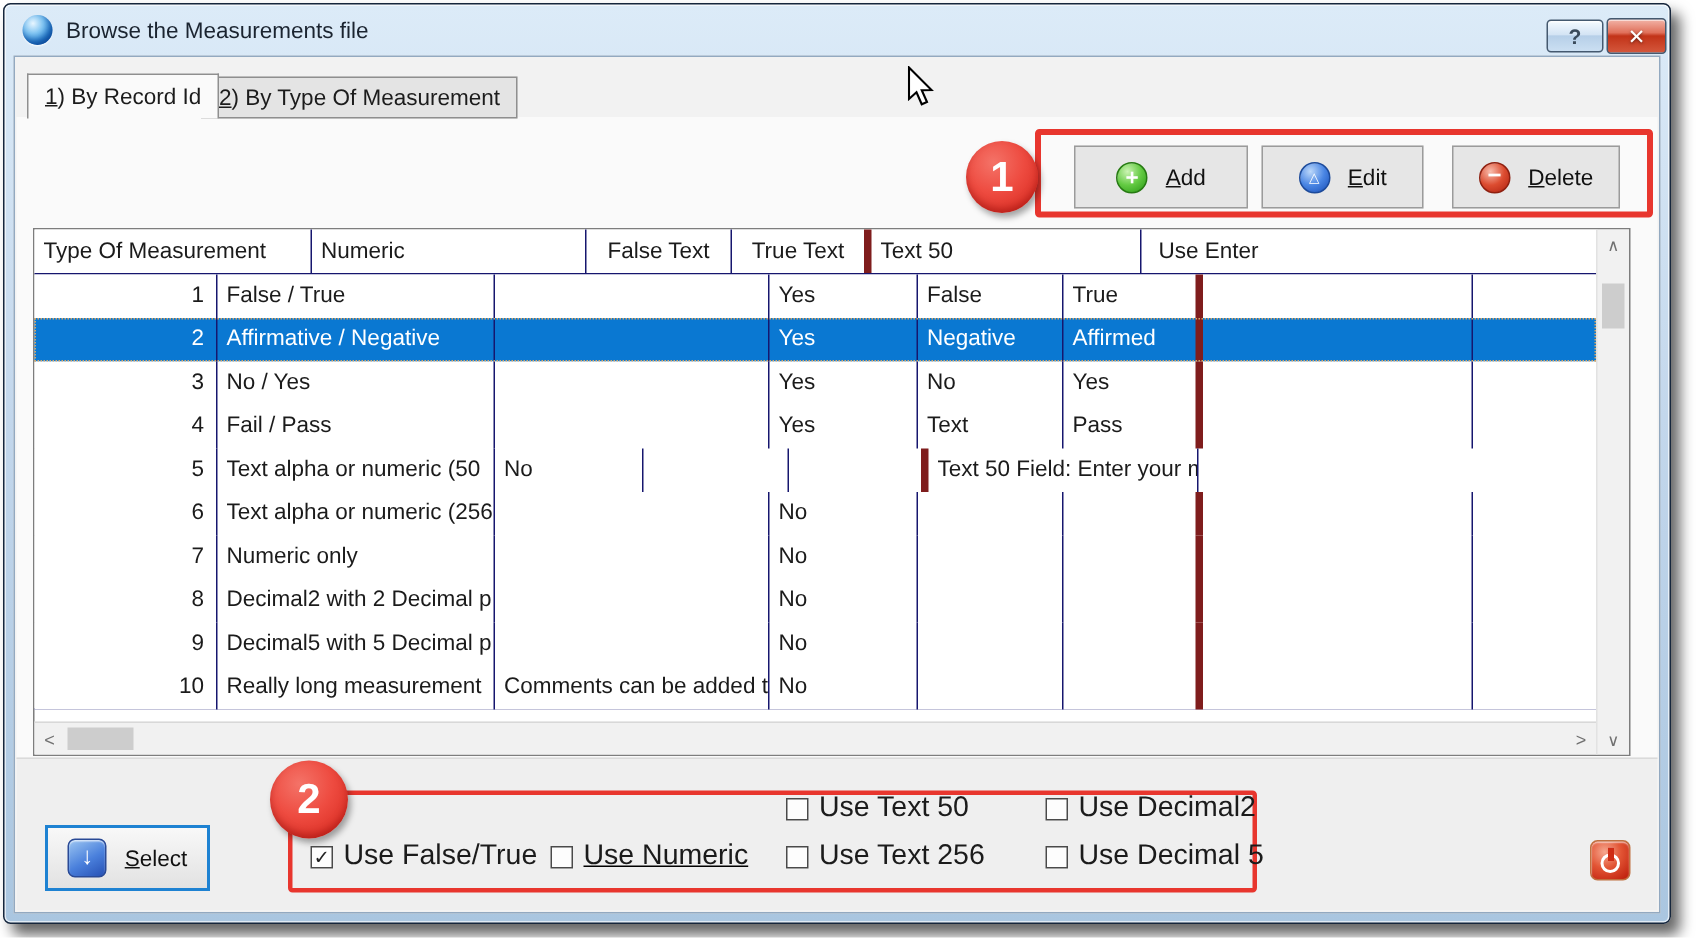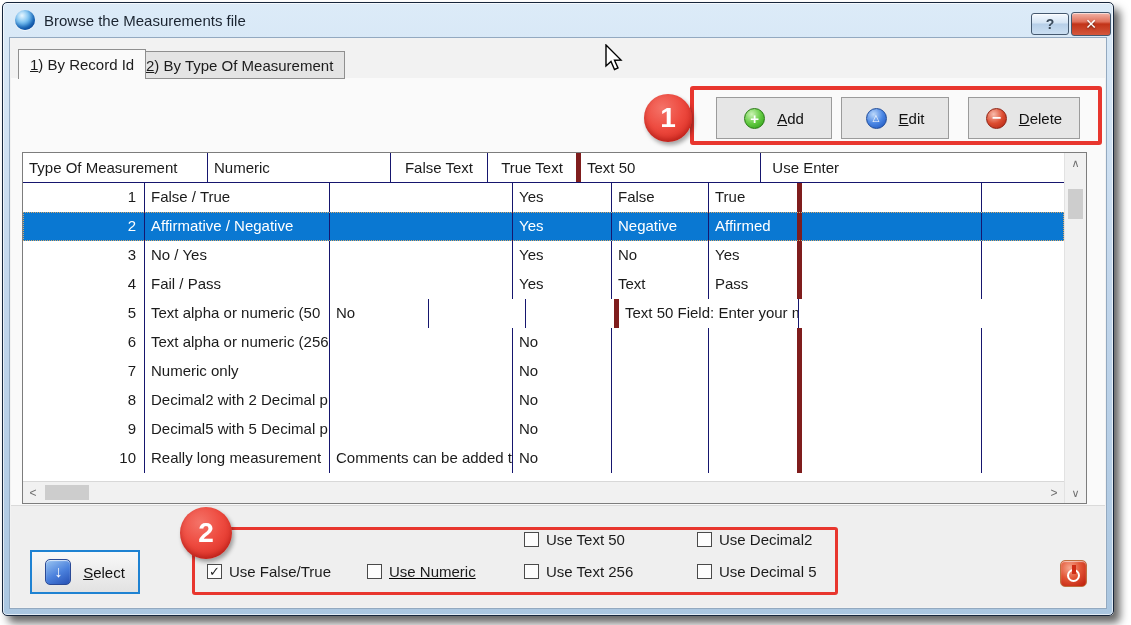--- a/index.html
+++ b/index.html
@@ -93,21 +93,21 @@
   .select-ic{width:26px;height:26px;border-radius:5px;border:1px solid #2a4a96;
              background:linear-gradient(150deg,#9cc6f2 0%,#4a80dc 55%,#2650b4 100%);
              color:#fff;font-weight:bold;font-size:16px;display:flex;align-items:center;justify-content:center;
              box-shadow:inset 0 1px 1px rgba(255,255,255,.7);}
   .cbrow{position:absolute;z-index:7;}
   .cbrow1{top:492px;}
   .cbrow2{top:524px;}
   .cb-item{position:absolute;display:flex;align-items:center;height:18px;cursor:pointer;}
   .cb-box{width:15px;height:15px;border:1px solid #4a4a4a;background:#fdfdfd;display:flex;align-items:center;justify-content:center;
           font-size:13px;font-weight:bold;color:#222;line-height:1;}
-  .cb-label{margin-left:7px;font-size:15px;color:#1b1b1b;white-space:nowrap;}
+  .cb-label{margin-left:7px;font-size:19px;color:#1b1b1b;white-space:nowrap;}
   .power-btn{position:absolute;left:1050px;top:522px;width:27px;height:27px;border-radius:5px;border:1px solid #c07040;
              background:radial-gradient(circle at 35% 28%,#f6a890 0%,#e25434 45%,#c22410 90%);
              box-shadow:inset 0 1px 1px rgba(255,255,255,.6);cursor:pointer;z-index:3;}
   .pwr-ring{position:absolute;left:6px;top:8px;width:13px;height:13px;border:2px solid #fff;border-radius:50%;}
   .pwr-bar{position:absolute;left:11px;top:4px;width:3px;height:9px;background:#fff;
            border-left:2px solid #cf2c15;border-right:2px solid #cf2c15;}
   .cursor{position:absolute;left:605px;top:44px;z-index:50;pointer-events:none;}
 </style>
 </head>
 <body>

